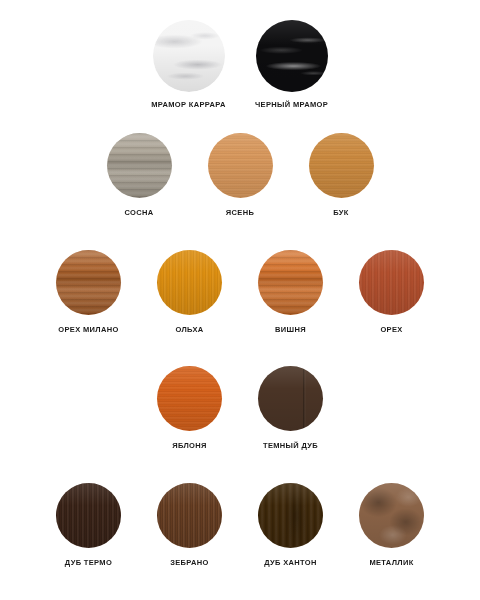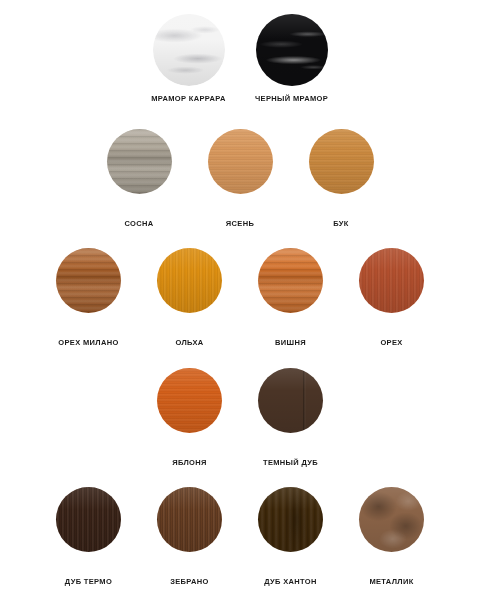--- a/index.html
+++ b/index.html
@@ -12,21 +12,21 @@
     height: 600px;
     font-family: "Liberation Sans", sans-serif;
     -webkit-font-smoothing: antialiased;
     overflow: hidden;
   }
 
   .palette {
     width: 480px;
     height: 600px;
     box-sizing: border-box;
-    padding: 2px;
+    padding: 8px;
     display: flex;
     flex-direction: column;
   }
 
   .swatch-row {
     display: flex;
     justify-content: center;
     align-items: flex-start;
     height: 120px;
   }
@@ -36,21 +36,21 @@
     justify-content: center;
   }
 
   .swatch-cell {
     width: 100px;
     display: flex;
     flex-direction: column;
     align-items: center;
     justify-content: flex-start;
   }
-  .row-4 .swatch-cell { width: 101px; gap: 15px; }
+  .row-4 .swatch-cell { width: 101px; }
   .row-3 .swatch-cell { width: 103px; }
 
   .swatch-disc {
     width: 72px;
     height: 72px;
     border-radius: 50%;
     margin-top: 12px;
     position: relative;
     overflow: hidden;
     background-color: #cccccc;

